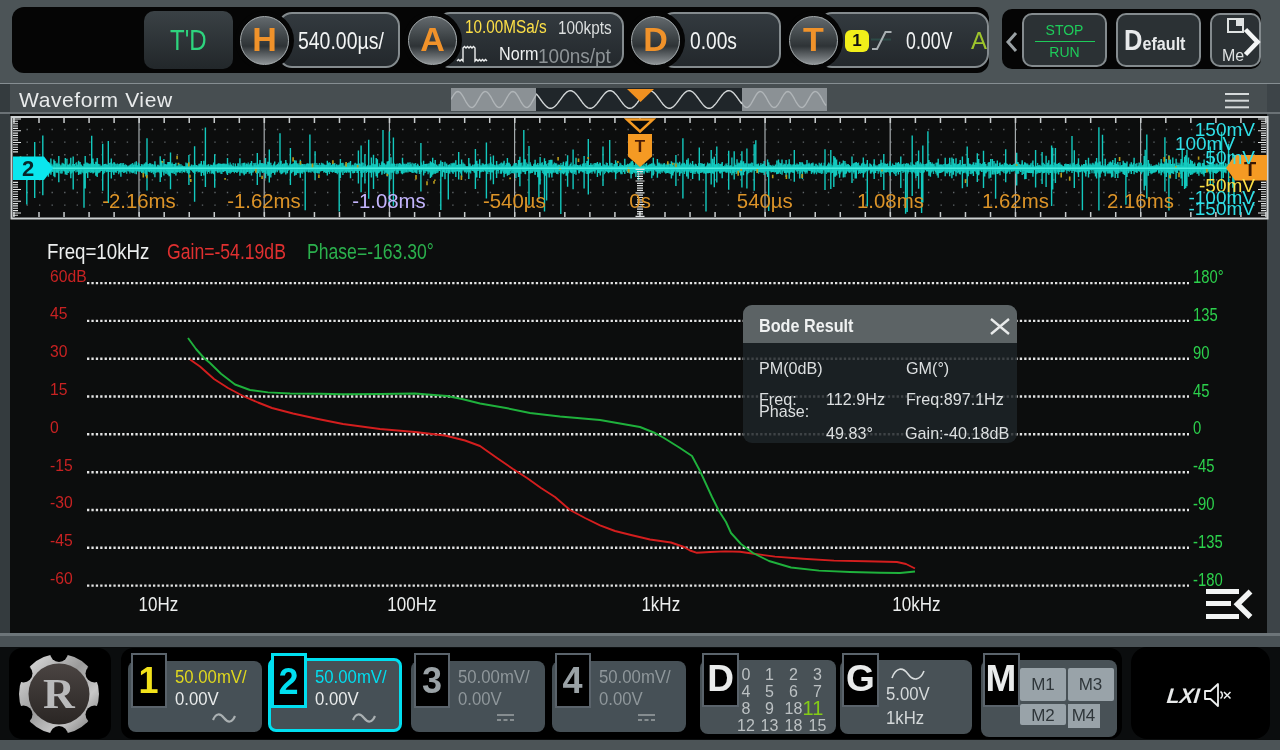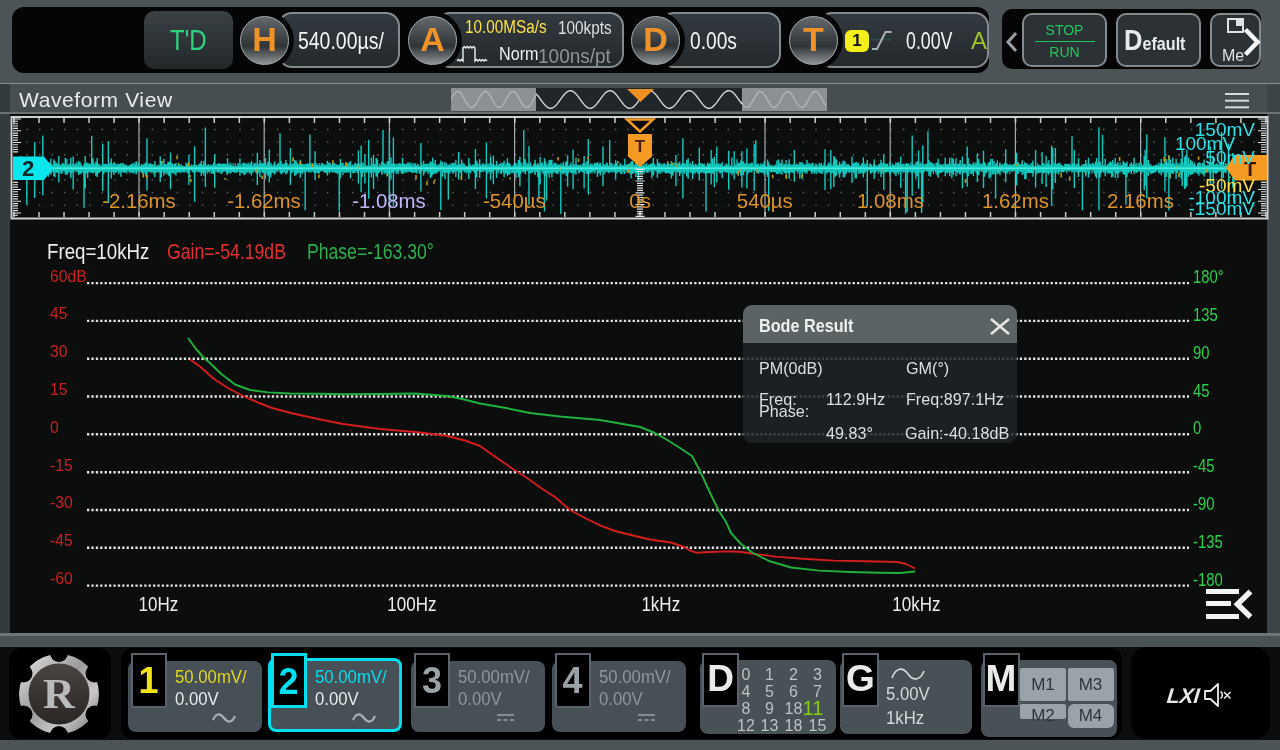--- a/index.html
+++ b/index.html
@@ -262,22 +262,22 @@
 <div class="abs" style="left:842px;top:653px;width:37px;height:54px;background:#000;border:2px solid #5a636b;color:#e9ebeb;font-size:37px;font-weight:bold;text-align:center;line-height:48px">G</div>
 <svg class="abs" style="left:891px;top:666px" width="34" height="17" viewBox="0 0 34 17">
       <path d="M1 12 C5 1 12 1 17 8 C22 15 29 15 33 5" fill="none" stroke="#d8dcdd" stroke-width="1.6"></path>
     </svg>
 <div class="wt" style="left:886px;top:685px;font-size:18px;line-height:18px;color:#d5d9da"><span class="cx" style="transform:scaleX(0.93)">5.00V</span></div>
 <div class="wt" style="left:886px;top:709px;font-size:18px;line-height:18px;color:#d5d9da"><span class="cx" style="transform:scaleX(0.93)">1kHz</span></div>
 <div class="abs" style="left:981px;top:660px;width:136px;height:77px;background:#485156;border-radius:8px"></div>
 <div class="abs" style="left:982.5px;top:653px;width:37px;height:54px;background:#000;border:2px solid #5a636b;color:#e9ebeb;font-size:37px;font-weight:bold;text-align:center;line-height:48px">M</div>
 <div class="abs" style="left:1020px;top:667.5px;width:46px;height:33.5px;background:#99a3a9;border-radius:2px;color:#2f363a;font-size:17px;text-align:center;line-height:33.5px">M1</div>
 <div class="abs" style="left:1067.5px;top:667.5px;width:46px;height:33.5px;background:#99a3a9;border-radius:2px;color:#2f363a;font-size:17px;text-align:center;line-height:33.5px">M3</div>
-<div class="abs" style="left:1020px;top:703.5px;width:46px;height:15px;background:#99a3a9;border-radius:2px;color:#2f363a;font-size:17px;text-align:center;line-height:24.5px">M2</div>
-<div class="abs" style="left:1067.5px;top:703.5px;width:46px;height:24.5px;background:#99a3a9;border-radius:6px;color:#2f363a;font-size:17px;text-align:center;line-height:24.5px">M4</div>
+<div class="abs" style="left:1020px;top:703.5px;width:46px;height:21px;background:#99a3a9;border-radius:2px;color:#2f363a;font-size:17px;text-align:center;line-height:24.5px">M2</div>
+<div class="abs" style="left:1067.5px;top:703.5px;width:32px;height:24.5px;background:#99a3a9;border-radius:0;color:#2f363a;font-size:17px;text-align:center;line-height:24.5px">M4</div>
 <div class="abs" style="left:1131px;top:647px;width:139px;height:92px;background:#000;border-radius:16px"></div>
 <div class="wt" style="left:1167px;top:685px;font-size:21px;line-height:21px;font-weight:bold;font-style:italic;color:#e8eaea;transform:skewX(-6deg)">LXI</div>
 <svg class="abs" style="left:1203px;top:682px" width="30" height="26" viewBox="0 0 30 26">
 <path d="M2 9 h5.5 l7.5 -7 v22 l-7.5 -7 h-5.5 z" fill="none" stroke="#eef0f0" stroke-width="1.8" stroke-linejoin="round"></path>
 <path d="M17.5 9.5 c2.5 1.5 2.5 5.5 0 7" fill="none" stroke="#eef0f0" stroke-width="1.5"></path>
 <path d="M21 10 l6.5 6.5 M27.5 10 l-6.5 6.5" stroke="#eef0f0" stroke-width="1.5"></path>
 </svg>
 
 </div>
 </body></html>

